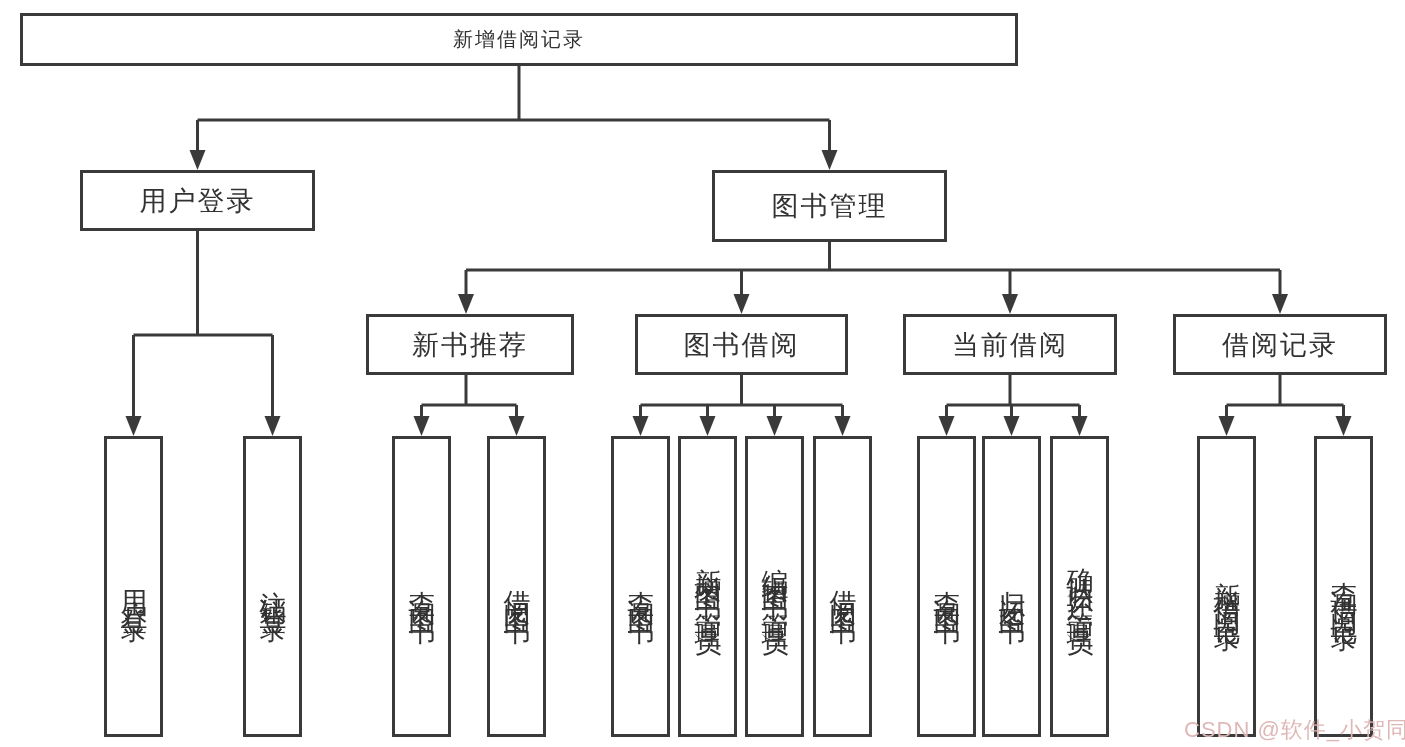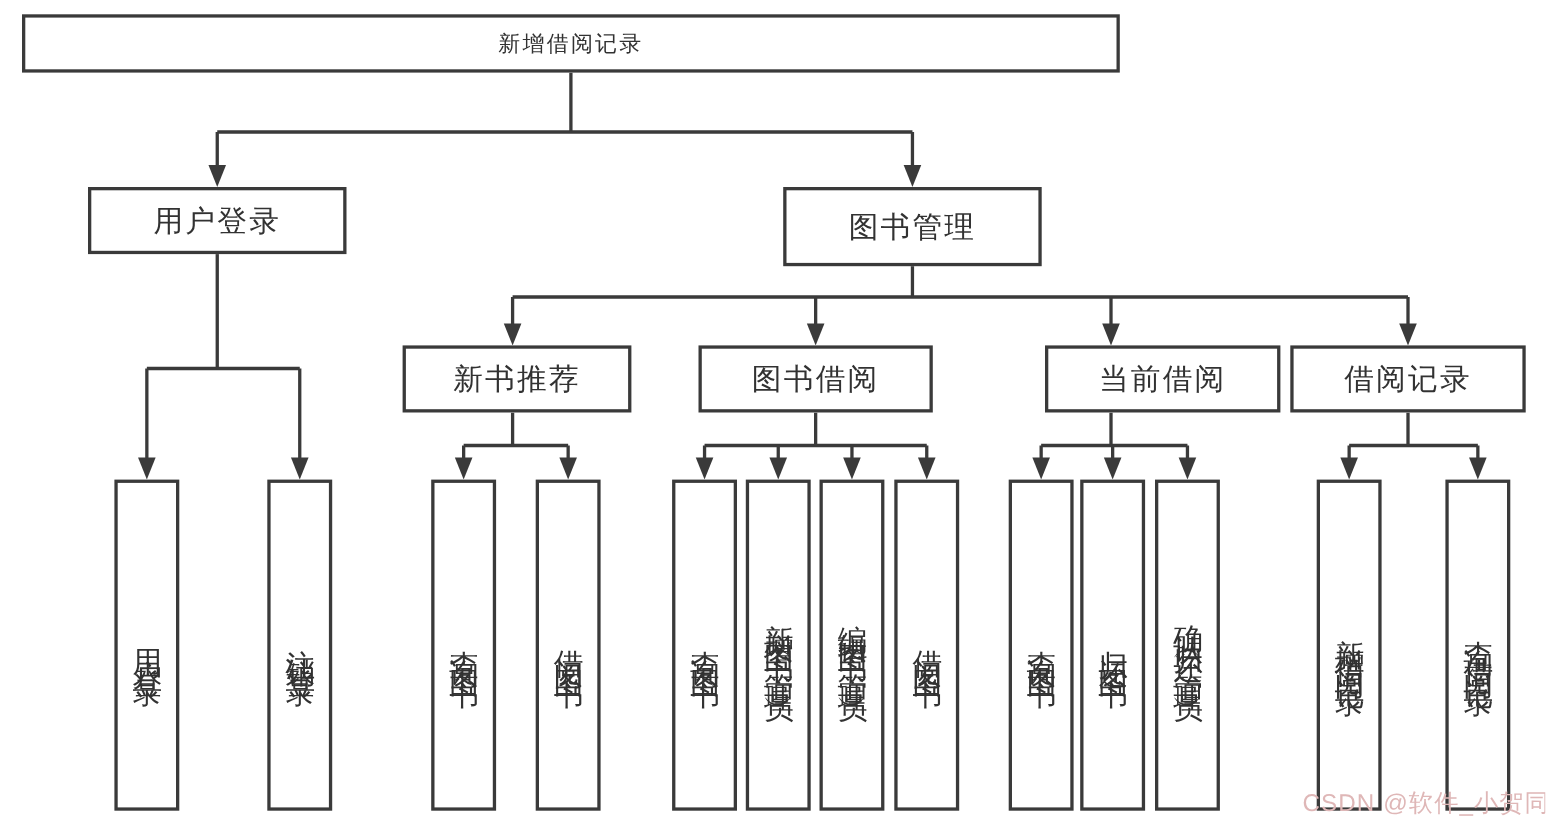--- a/index.html
+++ b/index.html
@@ -45,21 +45,21 @@
     white-space: normal;
   }
   
   .n-root   { left: 20px;  top: 13px;  width: 998px; height: 53px; }
   
   .n-login  { left: 80px;  top: 170px; width: 235px; height: 61px; }
   .n-mgmt   { left: 712px; top: 170px; width: 235px; height: 72px; }
   
   .n-newrec { left: 366px;  top: 314px; width: 208px; height: 61px; }
   .n-borrow { left: 635px;  top: 314px; width: 213px; height: 61px; }
-  .n-curr   { left: 903px;  top: 314px; width: 214px; height: 61px; margin-left: 47px; }
+  .n-curr   { left: 903px;  top: 314px; width: 214px; height: 61px; }
   .n-rec    { left: 1173px; top: 314px; width: 214px; height: 61px; }
   
   .leaf { top: 436px; width: 59px; height: 301px; }
   .l-a1 { left: 104px; }
   .l-a2 { left: 243px; }
   .l-b1 { left: 392px; }
   .l-b2 { left: 487px; }
   .l-c1 { left: 611px; }
   .l-c2 { left: 678px; }
   .l-c3 { left: 745px; }

